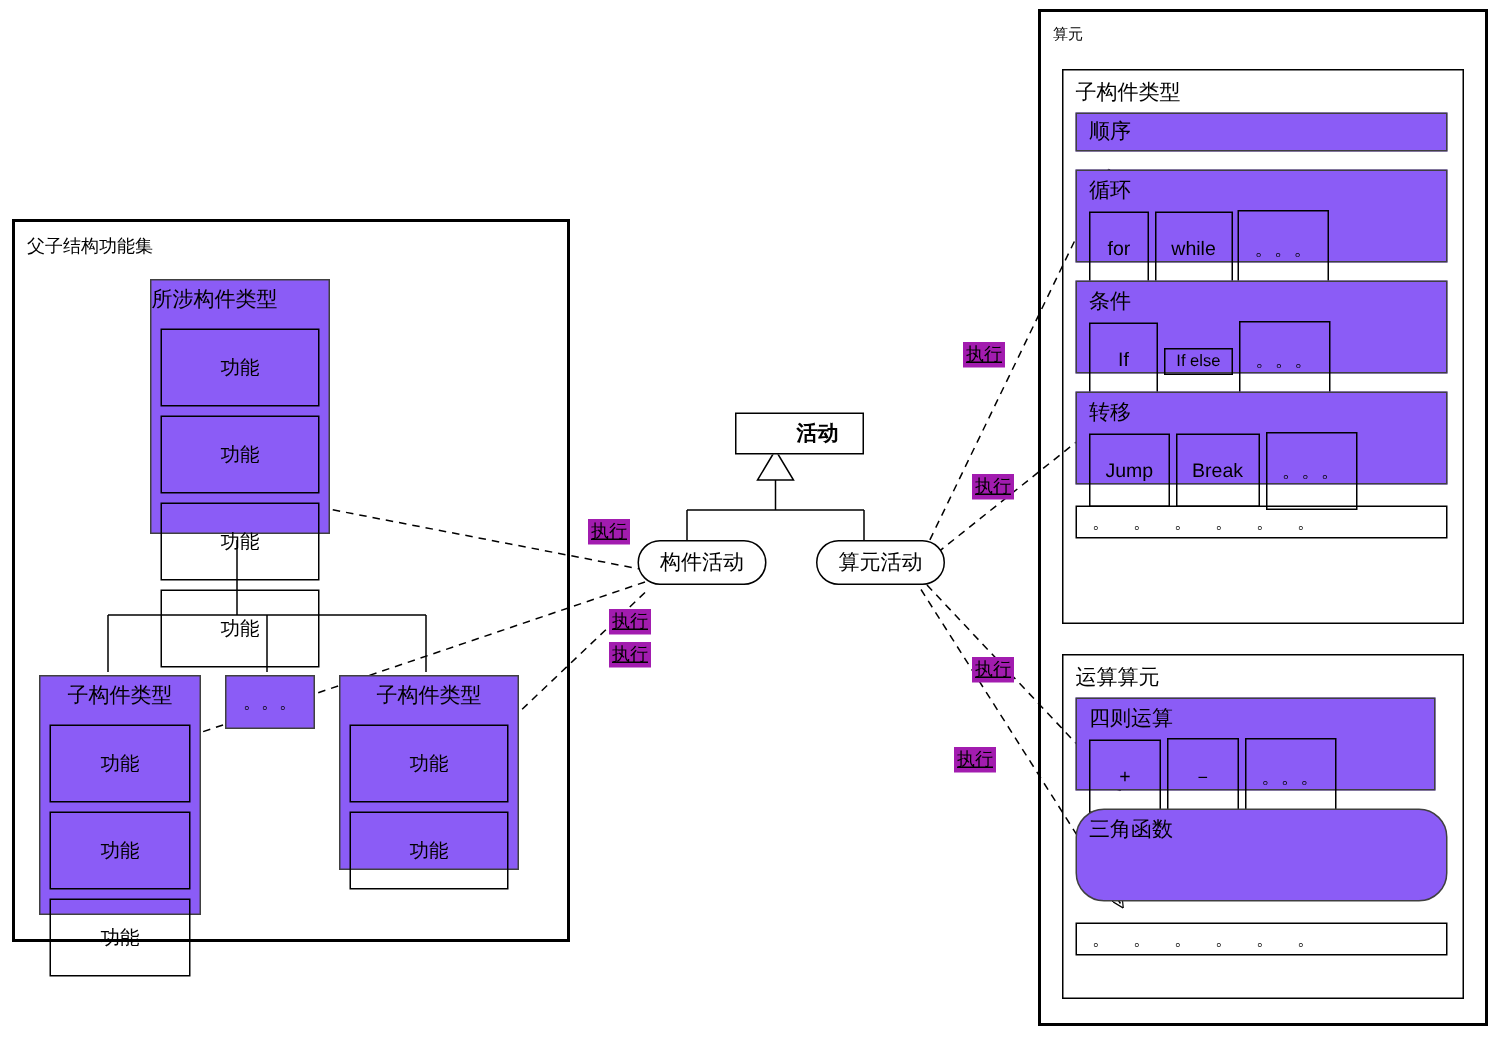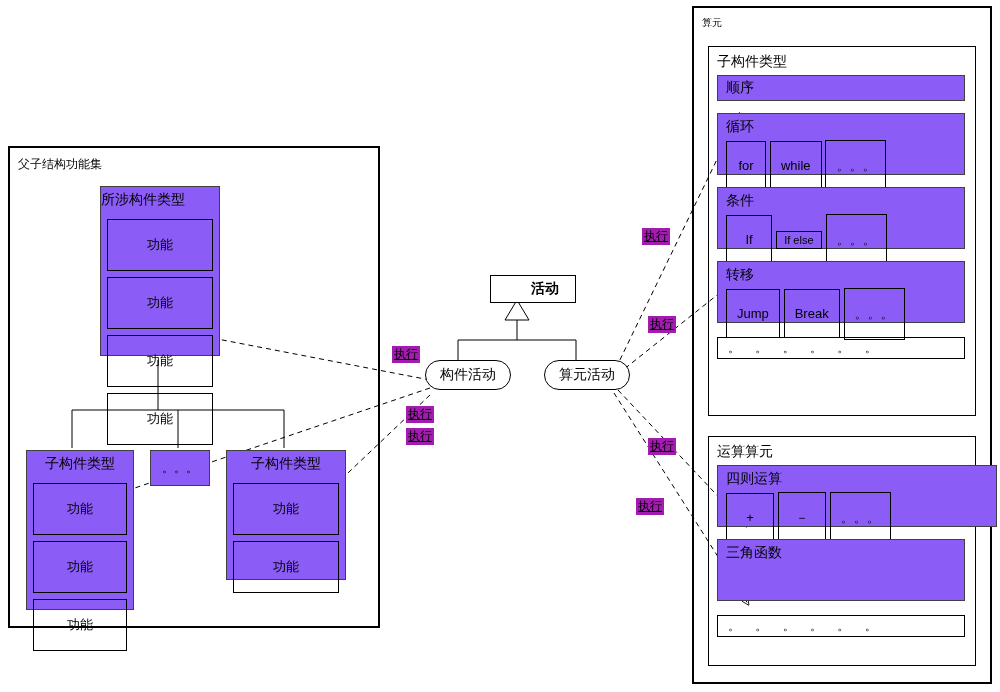--- a/index.html
+++ b/index.html
@@ -197,30 +197,30 @@
       <span class="small-box">。。。</span>
     </div>
   </div>
 
   <div class="dots-row" style="position:relative; width:248px; margin-top:14px;">。 。 。 。 。 。</div>
 </div>
 
 <div class="group-box" style="left:708px; top:436px; width:268px; height:230px;">
   <div class="group-title">运算算元</div>
 
-  <div class="box" style="position:relative; width:280px; height:62px; padding:4px 8px; margin-top:2px;">
+  <div class="box" style="position:relative; width:240px; height:62px; padding:4px 8px; margin-top:2px;">
     <div>四则运算</div>
     <div class="row">
       <span class="small-box" style="min-width:48px;">+</span>
       <span class="small-box" style="min-width:48px;">－</span>
       <span class="small-box">。。。</span>
     </div>
   </div>
 
-  <div class="box" style="position:relative; width:248px; height:62px; padding:4px 8px; margin-top:12px;">
+  <div class="box" style="position:relative; width:248px; height:62px; padding:4px 8px; margin-top:12px;border-radius:19px;">
     <div>三角函数</div>
   </div>
 
   <div class="dots-row" style="position:relative; width:248px; margin-top:14px;">。 。 。 。 。 。</div>
 </div>
 
 <div class="edge-label" style="left:392px; top:346px;">执行</div>
 <div class="edge-label" style="left:406px; top:406px;">执行</div>
 <div class="edge-label" style="left:406px; top:428px;">执行</div>
 <div class="edge-label" style="left:642px; top:228px;">执行</div>

